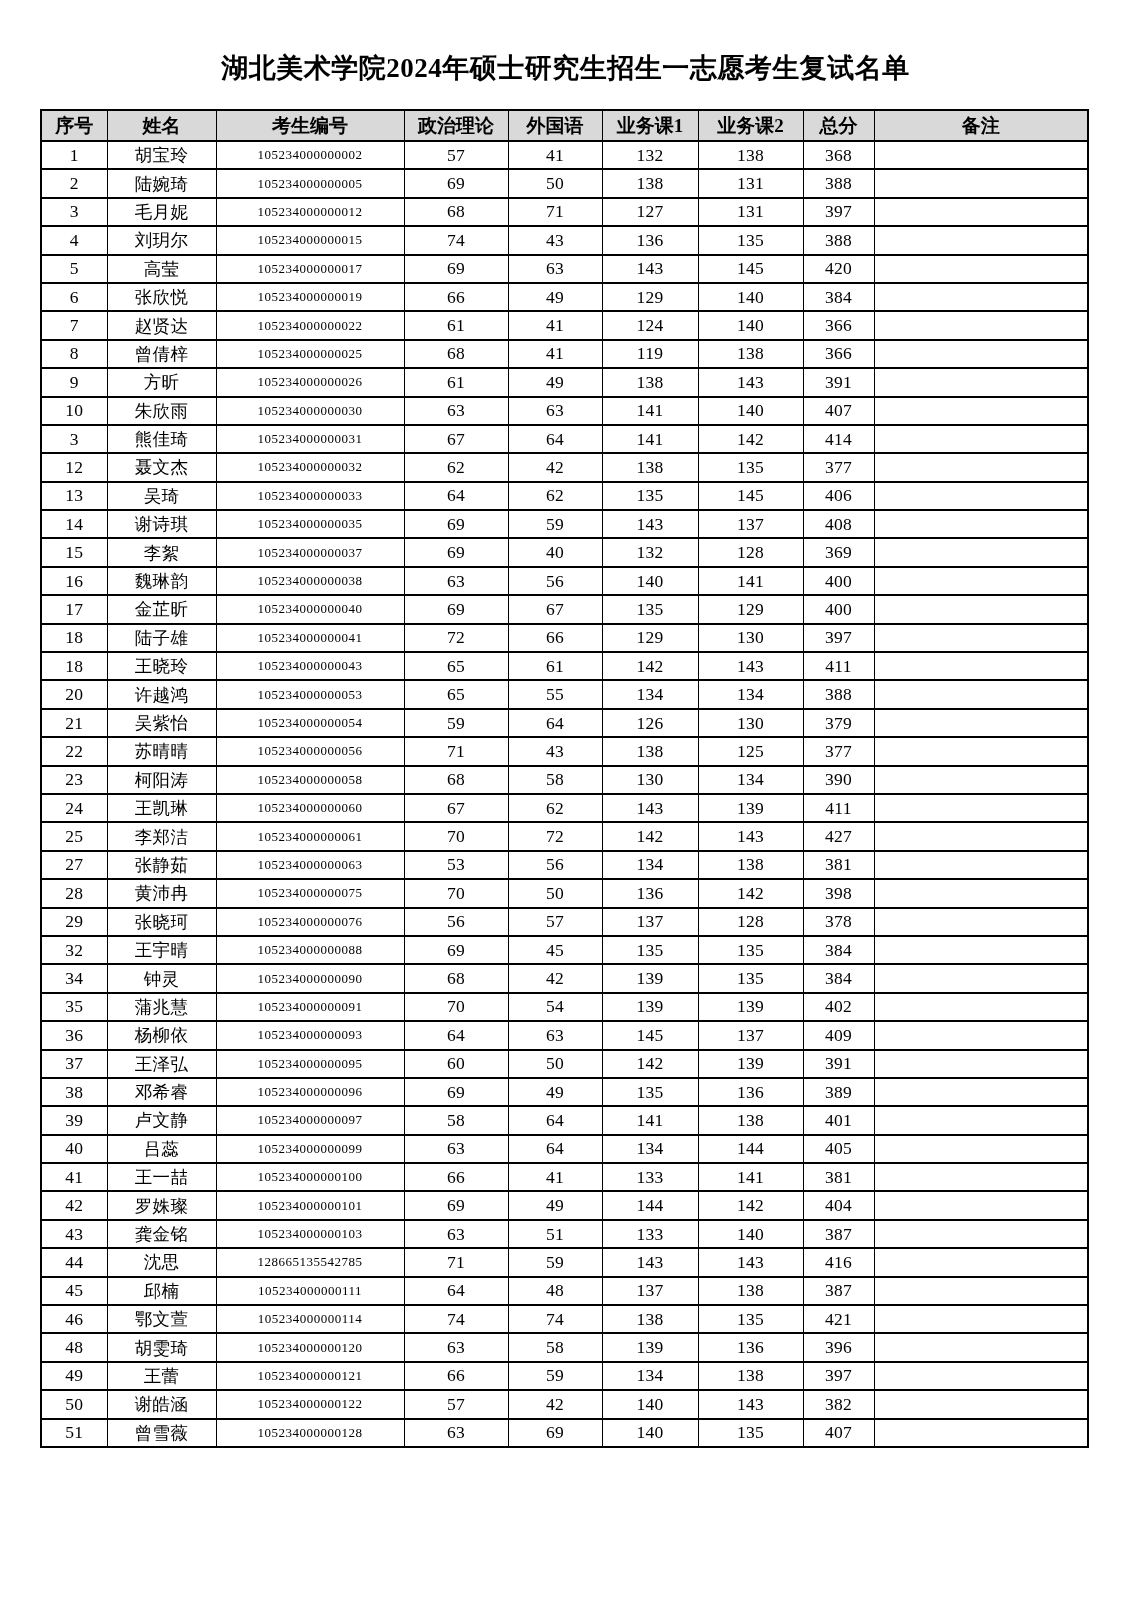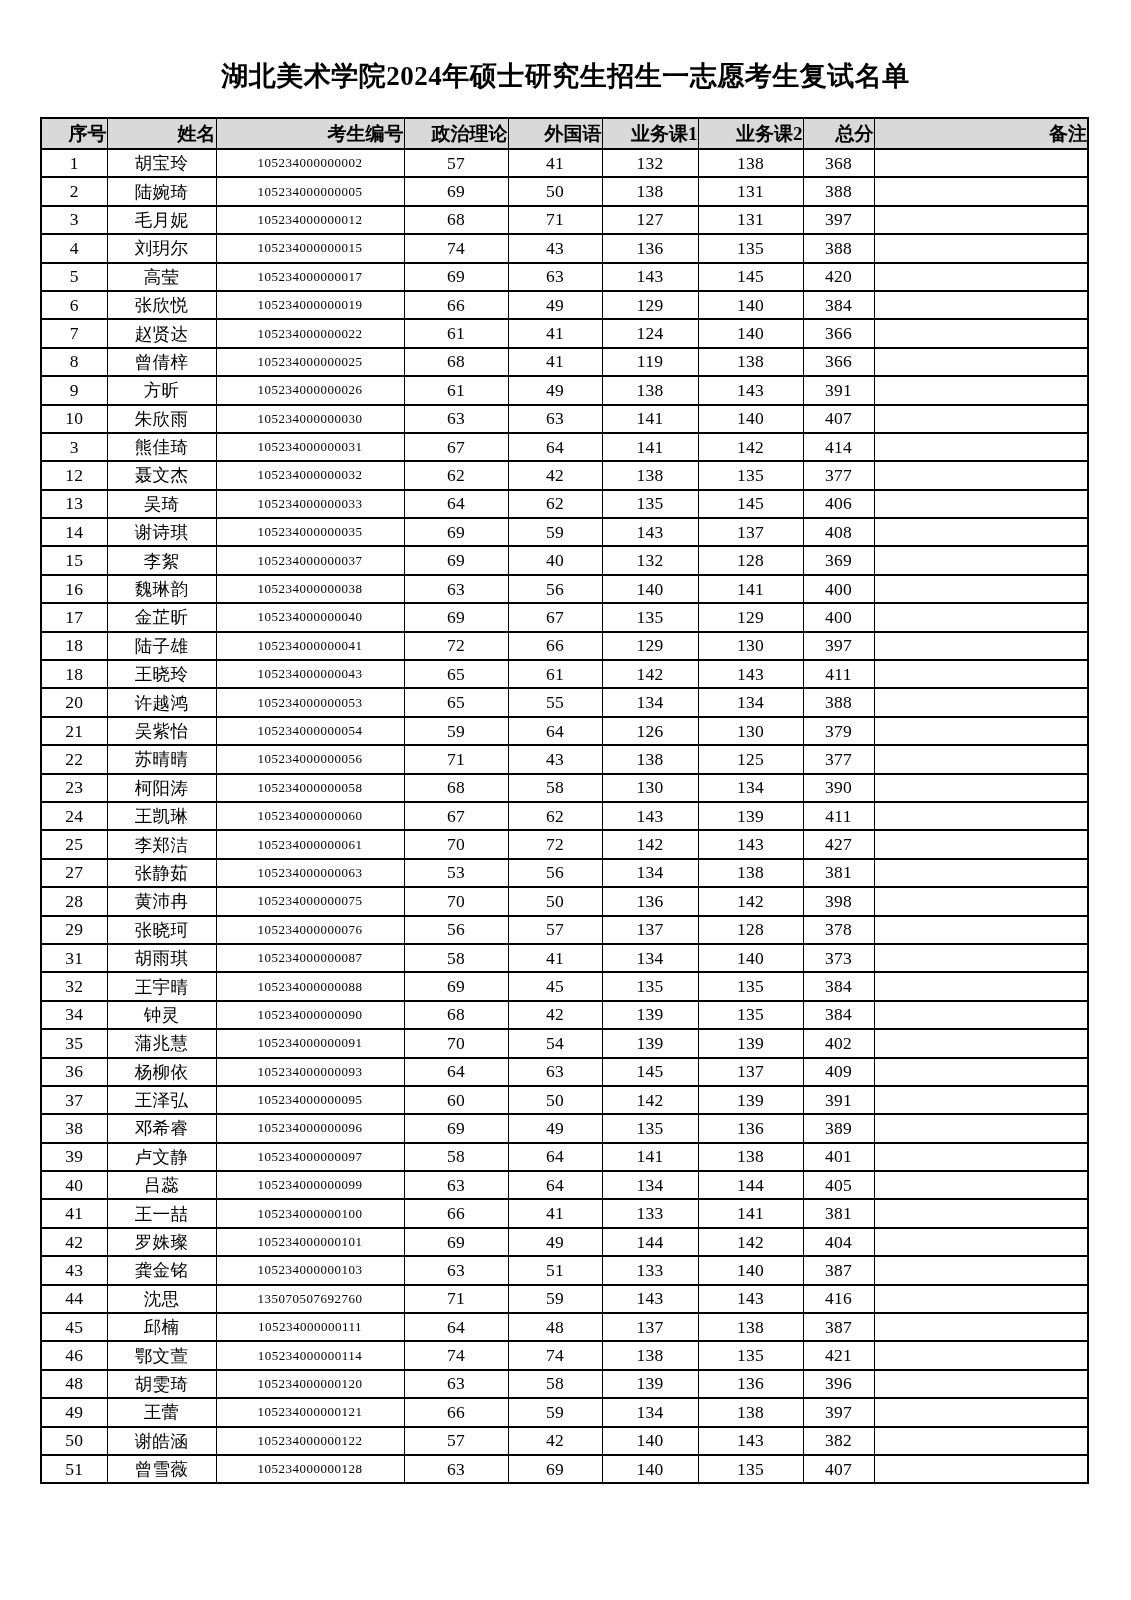--- a/index.html
+++ b/index.html
@@ -9,21 +9,21 @@
   }
   body {
     width: 1131px;
     height: 1600px;
     color: #000;
     font-family: "Liberation Serif", "DejaVu Serif", serif;
     position: relative;
     overflow: hidden;
   }
   .page-title {
-    margin: 12px;
+    margin: 4px;
     padding-top: 46px;
     text-align: center;
     font-size: 27px;
     font-weight: bold;
     letter-spacing: 0.5px;
     font-family: "Liberation Serif", "DejaVu Serif", serif;
   }
   table.roster {
     border-collapse: collapse;
     table-layout: fixed;
@@ -33,21 +33,21 @@
   }
   table.roster th {
     background: var(--header-bg, #d9d9d9);
     border: 1px solid #000;
     border-top-width: 2px;
     border-bottom-width: 2px;
     height: 29px;
     padding: 0;
     font-size: 19px;
     font-weight: bold;
-    text-align: right;
+    text-align: center;
     overflow: hidden;
     white-space: nowrap;
   }
   table.roster td {
     border: 1px solid #000;
     border-top-width: 2px;
     border-bottom-width: 2px;
     height: 26.4px;
     padding: 0;
     font-size: 17.5px;
@@ -395,31 +395,20 @@
           <td class="cell-name">张晓珂</td>
           <td class="cell-candidate-id">105234000000076</td>
           <td class="cell-politics">56</td>
           <td class="cell-foreign-language">57</td>
           <td class="cell-course1">137</td>
           <td class="cell-course2">128</td>
           <td class="cell-total">378</td>
           <td class="cell-remark"></td>
         </tr>
         <tr>
-          <td class="cell-no">31</td>
-          <td class="cell-name">胡雨琪</td>
-          <td class="cell-candidate-id">105234000000087</td>
-          <td class="cell-politics">58</td>
-          <td class="cell-foreign-language">41</td>
-          <td class="cell-course1">134</td>
-          <td class="cell-course2">140</td>
-          <td class="cell-total">373</td>
-          <td class="cell-remark"></td>
-        </tr>
-        <tr>
           <td class="cell-no">32</td>
           <td class="cell-name">王宇晴</td>
           <td class="cell-candidate-id">105234000000088</td>
           <td class="cell-politics">69</td>
           <td class="cell-foreign-language">45</td>
           <td class="cell-course1">135</td>
           <td class="cell-course2">135</td>
           <td class="cell-total">384</td>
           <td class="cell-remark"></td>
         </tr>
@@ -529,21 +518,21 @@
           <td class="cell-politics">63</td>
           <td class="cell-foreign-language">51</td>
           <td class="cell-course1">133</td>
           <td class="cell-course2">140</td>
           <td class="cell-total">387</td>
           <td class="cell-remark"></td>
         </tr>
         <tr>
           <td class="cell-no">44</td>
           <td class="cell-name">沈思</td>
-          <td class="cell-candidate-id">135070507692760</td>
+          <td class="cell-candidate-id">128665135542785</td>
           <td class="cell-politics">71</td>
           <td class="cell-foreign-language">59</td>
           <td class="cell-course1">143</td>
           <td class="cell-course2">143</td>
           <td class="cell-total">416</td>
           <td class="cell-remark"></td>
         </tr>
         <tr>
           <td class="cell-no">45</td>
           <td class="cell-name">邱楠</td>

